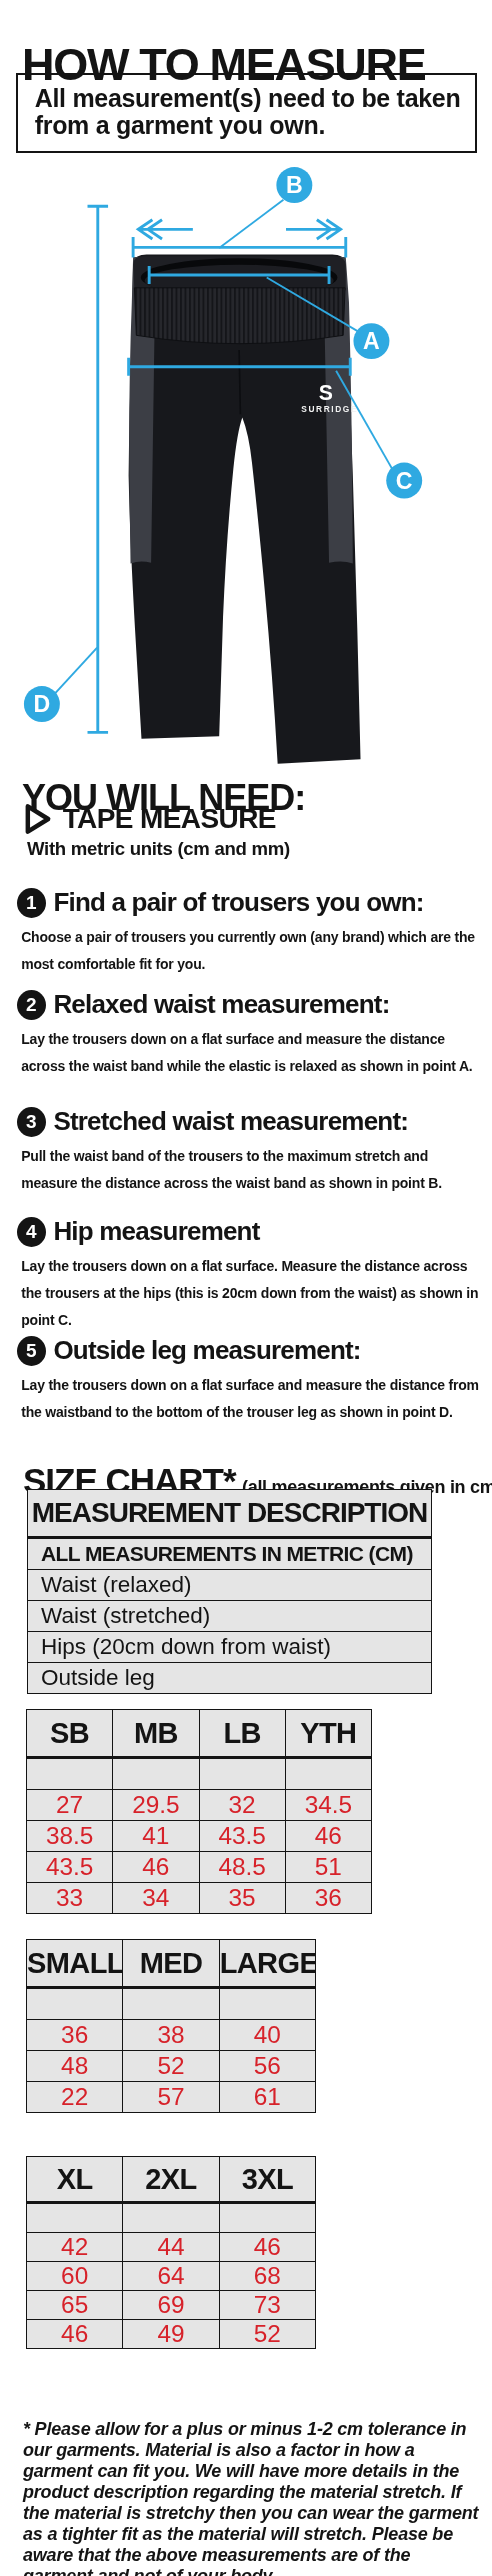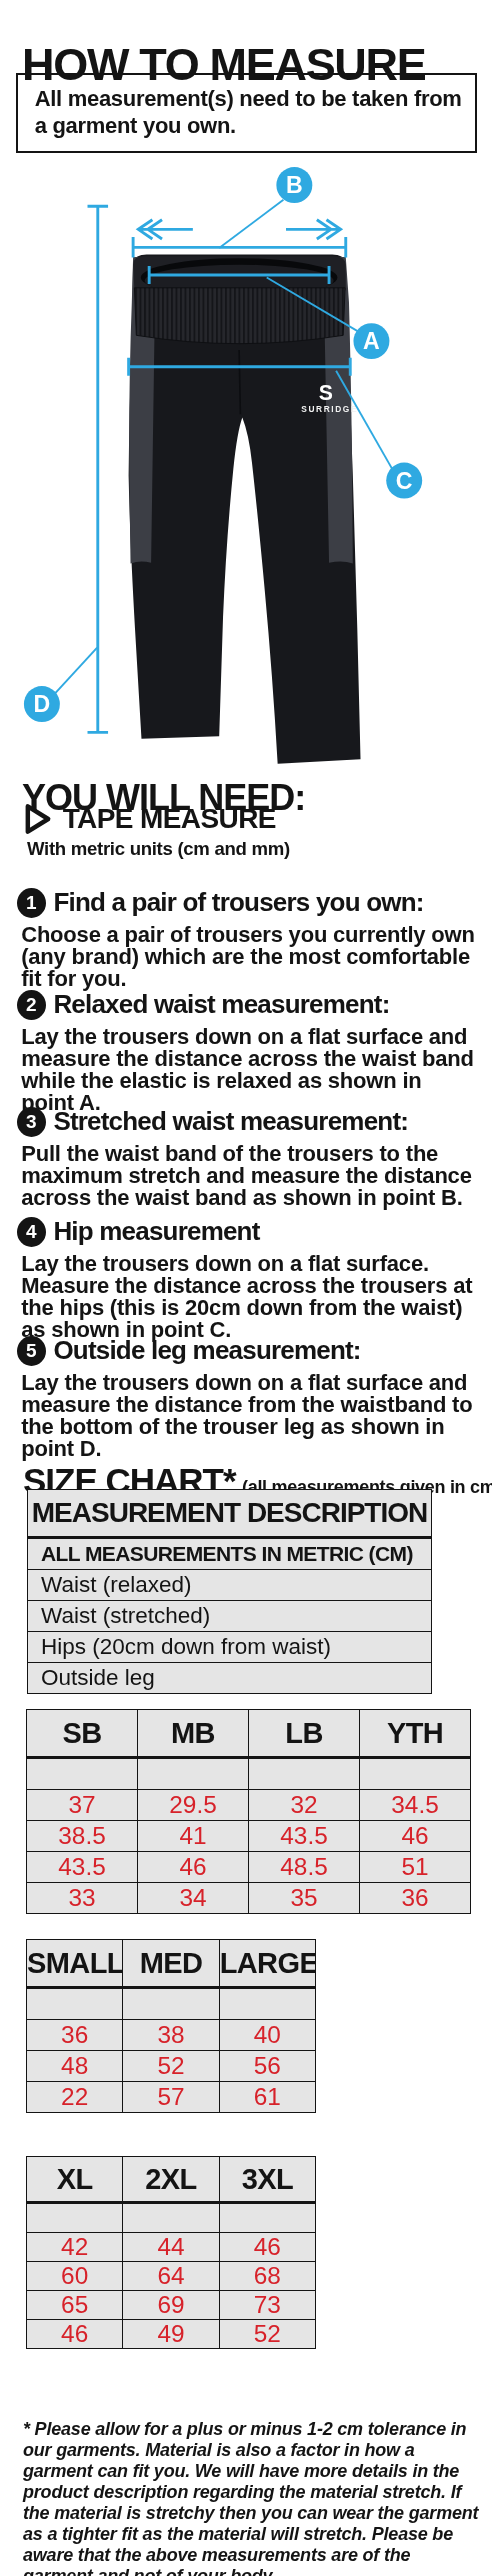--- a/index.html
+++ b/index.html
@@ -3,48 +3,48 @@
 <meta charset="utf-8">
 <style>
   html,body{margin:0;padding:0;background:#ffffff;}
   body{font-family:"Liberation Sans", sans-serif; color:#141414;}
   #page{position:relative;width:493px;height:2576px;background:#fff;overflow:hidden;}
   .abs{position:absolute;}
 
   
   .h-title{left:22px;top:9px;font-size:45px;font-weight:bold;letter-spacing:-1.3px;white-space:nowrap;}
   .intro-box{left:16px;top:73px;width:457px;height:76px;border:2.6px solid #141414;}
-  .intro-box p{margin:10.3px 0 0 16.7px;width:429px;font-size:22px;line-height:27px;font-weight:bold;letter-spacing:-0.3px;}
+  .intro-box p{margin:10.3px 0 0 16.7px;width:429px;font-size:25px;line-height:27px;font-weight:bold;letter-spacing:-0.3px;}
 
   .h-need{left:22px;top:747px;font-size:36px;font-weight:bold;letter-spacing:-1px;white-space:nowrap;}
   .tape-row{left:24.4px;top:803px;display:flex;align-items:center;gap:10.3px;}
   .tape-row .tape-label{font-size:28px;font-weight:bold;letter-spacing:-0.6px;}
   .tape-note{left:27px;top:838px;font-size:18.6px;font-weight:bold;letter-spacing:-0.3px;}
 
   
   .step{position:absolute;left:16.7px;width:465px;}
   .step .head{display:flex;align-items:center;gap:7.7px;}
   .badge{width:29px;height:30px;border-radius:50%;background:#141414;color:#fff;
          display:flex;align-items:center;justify-content:center;font-size:19px;font-weight:bold;flex:0 0 auto;}
   .step h3{margin:0;font-size:26px;font-weight:bold;letter-spacing:-0.8px;white-space:nowrap;}
-  .step p{margin:5.8px 0 0 4.5px;font-size:22px;line-height:22px;font-weight:bold;letter-spacing:-0.2px;width:459px;}
+  .step p{margin:5.8px 0 0 4.5px;font-size:14px;line-height:27px;font-weight:bold;letter-spacing:-0.2px;width:459px;}
 
   .h-size{left:23px;top:1432px;font-size:35px;font-weight:bold;letter-spacing:-1px;white-space:nowrap;}
   .h-size .small-note{font-size:18px;letter-spacing:-0.3px;font-weight:bold;margin-left:6.4px;}
 
   
   table{position:absolute;border-collapse:collapse;table-layout:fixed;background:#e5e5e5;}
   th,td{border:1.9px solid #141414;text-align:center;padding:0;overflow:hidden;}
   .desc{left:27px;top:1489px;width:405px;}
   .desc th{height:46px;font-size:28px;letter-spacing:-1px;border-bottom-width:3.2px;}
   .desc td{height:30px;text-align:left;padding-left:13px;font-size:22.5px;font-weight:normal;}
   .desc td.strong{font-weight:bold;font-size:21px;letter-spacing:-0.6px;}
   .sizes th{height:46px;font-size:29px;letter-spacing:-0.6px;border-bottom-width:3.2px;}
   .sizes td{height:30px;font-size:24.4px;}
-  .t1{left:26px;top:1709px;width:445px;}
+  .t1{left:26px;top:1709px;width:346px;}
   .t2{left:26px;top:1939px;width:290px;}
   .t3{left:26px;top:2156px;width:290px;}
   .t3 th{height:44px;}
   .t3 td{height:26px;}
 
   .disclaimer{left:23px;top:2401px;width:460px;font-size:18px;line-height:21px;
               font-weight:bold;font-style:italic;letter-spacing:-0.2px;}
 
   svg text.pt{font-family:"Liberation Sans",sans-serif;font-weight:bold;}
 </style>
@@ -200,21 +200,21 @@
           <th>LB</th>
           <th>YTH</th>
         </tr>
         <tr>
           <td>&nbsp;</td>
           <td>&nbsp;</td>
           <td>&nbsp;</td>
           <td>&nbsp;</td>
         </tr>
         <tr>
-          <td style="color: rgb(215, 34, 42);">37</td>
+          <td style="color: rgb(215, 34, 42);">27</td>
           <td style="color: rgb(215, 34, 42);">29.5</td>
           <td style="color: rgb(215, 34, 42);">32</td>
           <td style="color: rgb(215, 34, 42);">34.5</td>
         </tr>
         <tr>
           <td style="color: rgb(215, 34, 42);">38.5</td>
           <td style="color: rgb(215, 34, 42);">41</td>
           <td style="color: rgb(215, 34, 42);">43.5</td>
           <td style="color: rgb(215, 34, 42);">46</td>
         </tr>

